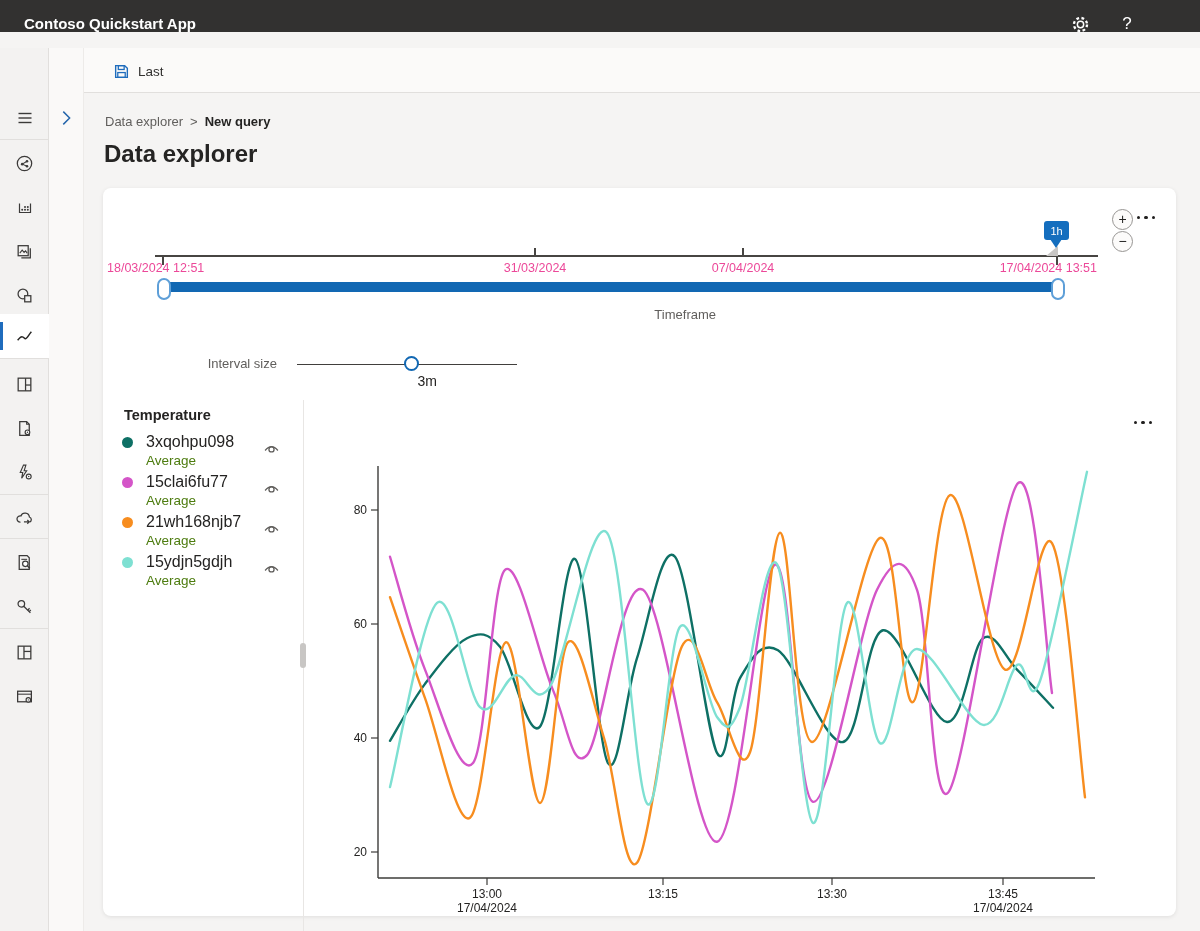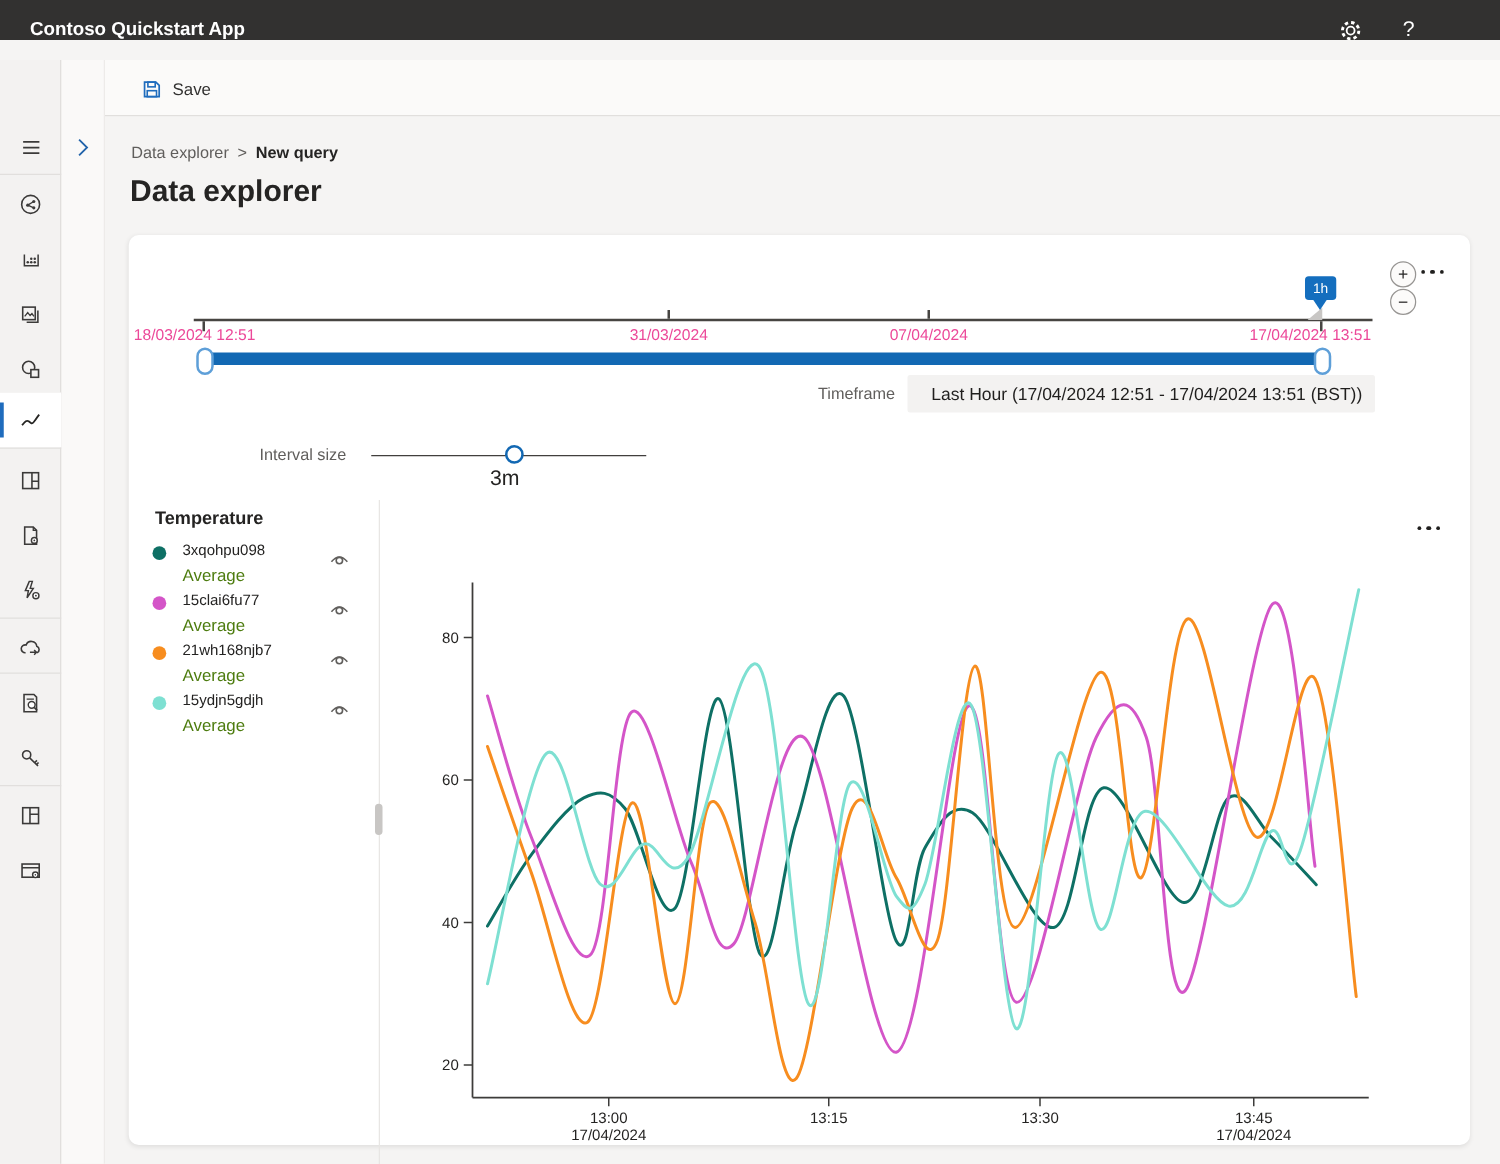--- a/index.html
+++ b/index.html
@@ -52,29 +52,29 @@
   .track { position:absolute; left:60px; top:94px; width:899px; height:9.5px; background:#1268b3; border-radius:2px; cursor:pointer; }
   .handle { position:absolute; top:90px; width:14px; height:22px; background:#ffffff; border:2px solid #5e9fd8; border-radius:7px; cursor:grab; z-index:2; }
 
   
   .tf-label { position:absolute; left:450px; top:119px; width:163px; text-align:right; font-size:13px; color:#605e5c; }
   .tf-field { position:absolute; left:623px; top:112px; width:374px; height:30px; background:#f3f2f1; border-radius:2px; display:flex; align-items:center; gap:8px; padding:0 11px; cursor:pointer; }
   .tf-field span { font-size:14px; color:#201f1e; white-space:nowrap; }
   .int-label { position:absolute; left:90px; top:168px; width:84px; text-align:right; font-size:13px; color:#605e5c; }
   .int-line { position:absolute; left:194px; top:175.5px; width:220px; height:1.3px; background:#413f3d; }
   .int-handle { position:absolute; left:301px; top:168px; width:15px; height:15px; border-radius:50%; background:#fff; border:2.2px solid #1268b3; cursor:grab; }
-  .int-value { position:absolute; left:289px; top:185px; width:45px; text-align:left; font-size:17px; color:#242322; }
+  .int-value { position:absolute; left:289px; top:185px; width:45px; text-align:right; font-size:14px; color:#242322; }
 
   
   .legend-divider { position:absolute; left:200px; top:212px; width:1px; height:704px; background:#e8e6e4; }
   .legend-scroll { position:absolute; left:197px; top:455px; width:6px; height:25px; border-radius:3px; background:#c8c6c4; cursor:grab; }
   .legend-title { position:absolute; left:21px; top:219px; font-size:14.5px; font-weight:700; color:#242322; }
   .legend-item { position:absolute; left:10px; width:182px; height:40px; cursor:pointer; }
   .legend-item .dot { position:absolute; left:9px; top:4px; width:11px; height:11px; border-radius:50%; }
-  .legend-item .nm { position:absolute; left:33px; top:0; font-size:12px; color:#242322; }
+  .legend-item .nm { position:absolute; left:33px; top:0; font-size:16px; color:#242322; }
   .legend-item .ag { position:absolute; left:33px; top:20px; font-size:13.5px; color:#4d7c0f; }
   .legend-item .eye { position:absolute; left:150px; top:7px; cursor:pointer; }
 
   
   #chart-svg { position:absolute; left:340px; top:450px; z-index:6; }
   #chart-svg text { font-family:"Liberation Sans",sans-serif; font-size:12px; fill:#242322; }
 </style>
 </head>
 <body>
 
@@ -221,21 +221,21 @@
   </div>
 </div>
 
 <div class="toolbar">
   <div class="save-btn">
     <svg width="17" height="17" viewBox="0 0 16 16">
         <path d="M2.5 2.5 H11 L13.5 5 V13.5 H2.5 Z" fill="none" stroke="#1f6cbd" stroke-width="1.3"></path>
         <rect x="5" y="2.5" width="5.5" height="3.6" fill="none" stroke="#1f6cbd" stroke-width="1.2"></rect>
         <rect x="4.5" y="9" width="7" height="4.5" fill="none" stroke="#1f6cbd" stroke-width="1.2"></rect>
       </svg>
-    <span>Save</span>
+    <span>Last</span>
   </div>
 </div>
 
 <div class="breadcrumb">
   <span class="crumb">Data explorer</span><span class="sep">&gt;</span><span class="current">New query</span>
 </div>
 <div class="page-title">Data explorer</div>
 
 <div class="card">
 
@@ -263,37 +263,20 @@
       <i></i>
       <i></i>
       <i></i>
     </div>
 
   <div class="track"></div>
   <div class="handle" style="left:54px"></div>
   <div class="handle" style="left:948px"></div>
 
   <div class="tf-label">Timeframe</div>
-  <div class="tf-field">
-    <svg width="17" height="17" viewBox="0 0 16 16">
-        <rect x="1.5" y="3" width="13" height="11" rx="1" fill="none" stroke="#146ebe" stroke-width="1.3"></rect>
-        <line x1="1.5" y1="6" x2="14.5" y2="6" stroke="#146ebe" stroke-width="1.3"></line>
-        <line x1="4.5" y1="1.3" x2="4.5" y2="4" stroke="#146ebe" stroke-width="1.3"></line>
-        <line x1="11.5" y1="1.3" x2="11.5" y2="4" stroke="#146ebe" stroke-width="1.3"></line>
-        <g fill="#146ebe">
-          <rect x="4" y="8" width="1.6" height="1.6"></rect>
-          <rect x="7.2" y="8" width="1.6" height="1.6"></rect>
-          <rect x="10.4" y="8" width="1.6" height="1.6"></rect>
-          <rect x="4" y="10.8" width="1.6" height="1.6"></rect>
-          <rect x="7.2" y="10.8" width="1.6" height="1.6"></rect>
-          <rect x="10.4" y="10.8" width="1.6" height="1.6"></rect>
-        </g>
-      </svg>
-    <span>Last Hour (17/04/2024 12:51 - 17/04/2024 13:51 (BST))</span>
-  </div>
 
   <div class="int-label">Interval size</div>
   <div class="int-line"></div>
   <div class="int-handle"></div>
   <div class="int-value">3m</div>
 
   <div class="legend-divider"></div>
   <div class="legend-scroll"></div>
   <div class="legend-title">Temperature</div>
 

